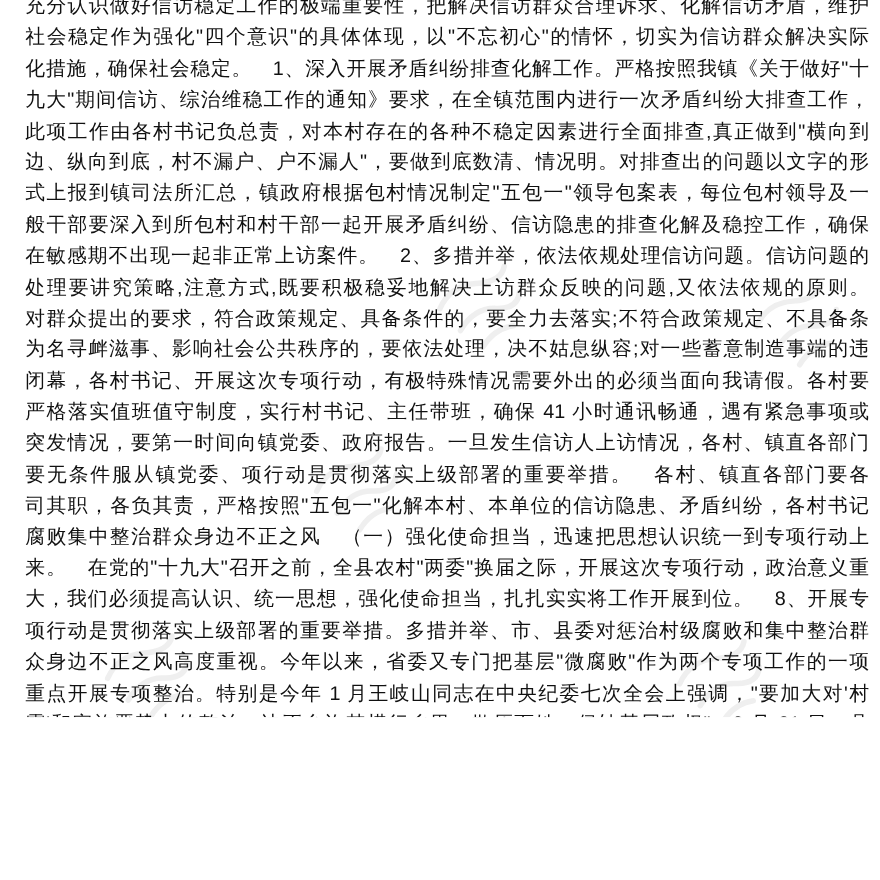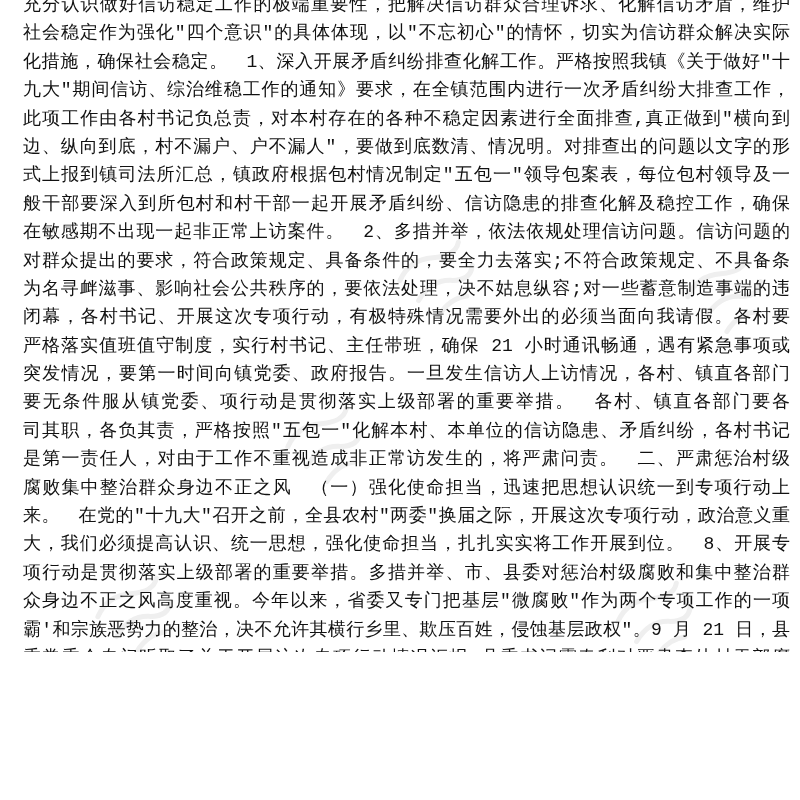--- a/index.html
+++ b/index.html
@@ -6,21 +6,21 @@
     margin: 0;
     padding: 0;
     background: #ffffff;
   }
   .page {
     position: relative;
     width: 800px;
     height: 652px;
     overflow: hidden;
     background: #ffffff;
-    font-family: Liberation Mono, monospace;
+    font-family: Liberation Sans, sans-serif;
   }
   .watermark-layer {
     position: absolute;
     inset: 0;
     z-index: 1;
     pointer-events: none;
   }
   .wm {
     position: absolute;
     width: 90px;
@@ -98,30 +98,31 @@
   <div class="doc-text">
       <div class="line">充分认识做好信访稳定工作的极端重要性，把解决信访群众合理诉求、化解信访矛盾，维护</div>
       <div class="line">社会稳定作为强化"四个意识"的具体体现，以"不忘初心"的情怀，切实为信访群众解决实际</div>
       <div class="line">化措施，确保社会稳定。　1、深入开展矛盾纠纷排查化解工作。严格按照我镇《关于做好"十</div>
       <div class="line">九大"期间信访、综治维稳工作的通知》要求，在全镇范围内进行一次矛盾纠纷大排查工作，</div>
       <div class="line">此项工作由各村书记负总责，对本村存在的各种不稳定因素进行全面排查,真正做到"横向到</div>
       <div class="line">边、纵向到底，村不漏户、户不漏人"，要做到底数清、情况明。对排查出的问题以文字的形</div>
       <div class="line">式上报到镇司法所汇总，镇政府根据包村情况制定"五包一"领导包案表，每位包村领导及一</div>
       <div class="line">般干部要深入到所包村和村干部一起开展矛盾纠纷、信访隐患的排查化解及稳控工作，确保</div>
       <div class="line">在敏感期不出现一起非正常上访案件。　2、多措并举，依法依规处理信访问题。信访问题的</div>
+      <div class="line">处理要讲究策略,注意方式,既要积极稳妥地解决上访群众反映的问题,又依法依规的原则。</div>
       <div class="line">对群众提出的要求，符合政策规定、具备条件的，要全力去落实;不符合政策规定、不具备条</div>
       <div class="line">为名寻衅滋事、影响社会公共秩序的，要依法处理，决不姑息纵容;对一些蓄意制造事端的违</div>
       <div class="line">闭幕，各村书记、开展这次专项行动，有极特殊情况需要外出的必须当面向我请假。各村要</div>
-      <div class="line">严格落实值班值守制度，实行村书记、主任带班，确保 21 小时通讯畅通，遇有紧急事项或</div>
+      <div class="line">严格落实值班值守制度，实行村书记、主任带班，确保 41 小时通讯畅通，遇有紧急事项或</div>
       <div class="line">突发情况，要第一时间向镇党委、政府报告。一旦发生信访人上访情况，各村、镇直各部门</div>
       <div class="line">要无条件服从镇党委、项行动是贯彻落实上级部署的重要举措。　各村、镇直各部门要各</div>
       <div class="line">司其职，各负其责，严格按照"五包一"化解本村、本单位的信访隐患、矛盾纠纷，各村书记</div>
-      <div class="line">是第一责任人，对由于工作不重视造成非正常访发生的，将严肃问责。　二、严肃惩治村级</div>
       <div class="line">腐败集中整治群众身边不正之风　（一）强化使命担当，迅速把思想认识统一到专项行动上</div>
       <div class="line">来。　在党的"十九大"召开之前，全县农村"两委"换届之际，开展这次专项行动，政治意义重</div>
       <div class="line">大，我们必须提高认识、统一思想，强化使命担当，扎扎实实将工作开展到位。　8、开展专</div>
       <div class="line">项行动是贯彻落实上级部署的重要举措。多措并举、市、县委对惩治村级腐败和集中整治群</div>
       <div class="line">众身边不正之风高度重视。今年以来，省委又专门把基层"微腐败"作为两个专项工作的一项</div>
+      <div class="line">重点开展专项整治。特别是今年 1 月王岐山同志在中央纪委七次全会上强调，"要加大对'村</div>
       <div class="line">霸'和宗族恶势力的整治，决不允许其横行乡里、欺压百姓，侵蚀基层政权"。9 月 21 日，县</div>
       <div class="line">委常委会专门听取了关于开展这次专项行动情况汇报,县委书记霍春利对严肃查处村干部腐</div>
     </div>
 
 </div>
 
 </body></html>

